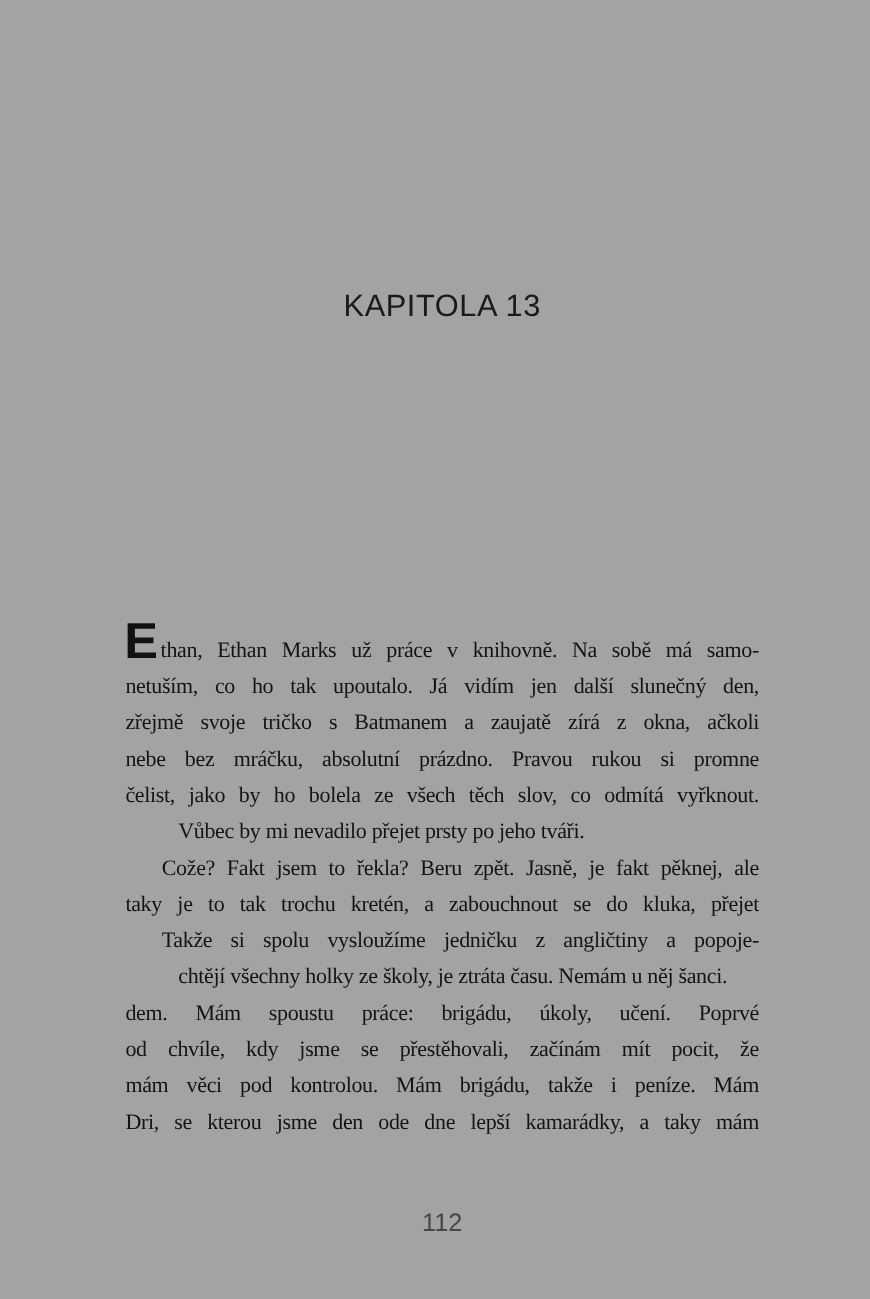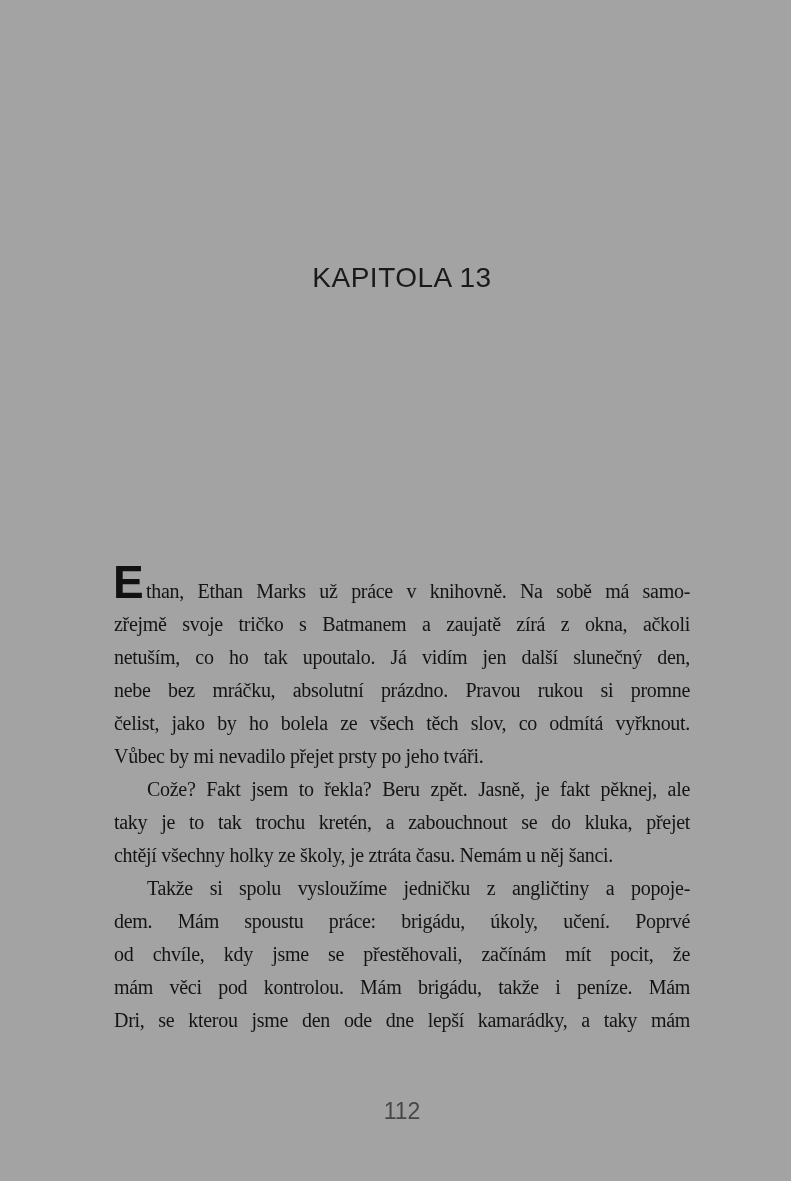--- a/index.html
+++ b/index.html
@@ -38,20 +38,21 @@
     position: relative;
     height: 33px;
     line-height: 33px;
     text-align: justify;
     text-align-last: justify;
     overflow: hidden;
   }
   .line.end {
     text-align: right;
     text-align-last: left;
+    margin-left: 48px;
   }
   .line.indent { text-indent: 33px; }
   .line.first  { text-indent: 32px; overflow: visible; }
   .initial-cap {
     position: absolute;
     left: -1px;
     top: -16px;
     font-family: "Liberation Sans", "DejaVu Sans", sans-serif;
     font-weight: 700;
     font-size: 46px;
@@ -76,29 +77,29 @@
 <body>
 
 <div class="page">
 
   <div class="chapter-heading">KAPITOLA 13</div>
 
   <div class="page-body">
     <div class="line first">
       <span class="initial-cap">E</span><span>than, Ethan Marks už práce v knihovně. Na sobě má samo-</span>
     </div>
+    <div class="line">netuším, co ho tak upoutalo. Já vidím jen další slunečný den,</div>
     <div class="line">zřejmě svoje tričko s Batmanem a zaujatě zírá z okna, ačkoli</div>
-    <div class="line">netuším, co ho tak upoutalo. Já vidím jen další slunečný den,</div>
     <div class="line">nebe bez mráčku, absolutní prázdno. Pravou rukou si promne</div>
     <div class="line">čelist, jako by ho bolela ze všech těch slov, co odmítá vyřknout.</div>
     <div class="line end">Vůbec by mi nevadilo přejet prsty po jeho tváři.</div>
     <div class="line indent">Cože? Fakt jsem to řekla? Beru zpět. Jasně, je fakt pěknej, ale</div>
     <div class="line">taky je to tak trochu kretén, a zabouchnout se do kluka, přejet</div>
+    <div class="line indent">Takže si spolu vysloužíme jedničku z angličtiny a popoje-</div>
     <div class="line end">chtějí všechny holky ze školy, je ztráta času. Nemám u něj šanci.</div>
-    <div class="line indent">Takže si spolu vysloužíme jedničku z angličtiny a popoje-</div>
     <div class="line">dem. Mám spoustu práce: brigádu, úkoly, učení. Poprvé</div>
     <div class="line">od chvíle, kdy jsme se přestěhovali, začínám mít pocit, že</div>
     <div class="line">mám věci pod kontrolou. Mám brigádu, takže i peníze. Mám</div>
     <div class="line">Dri, se kterou jsme den ode dne lepší kamarádky, a taky mám</div>
   </div>
 
   <div class="page-number">112</div>
 
 </div>
 

